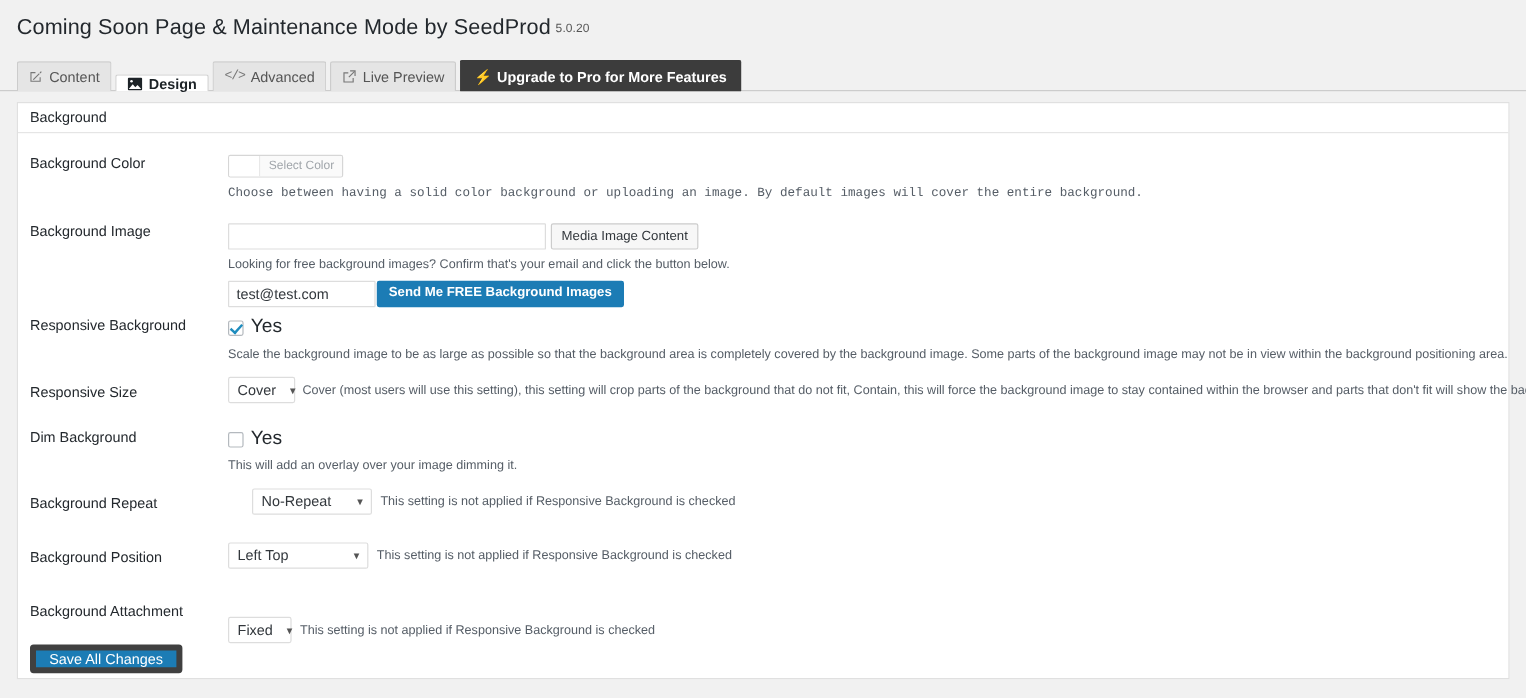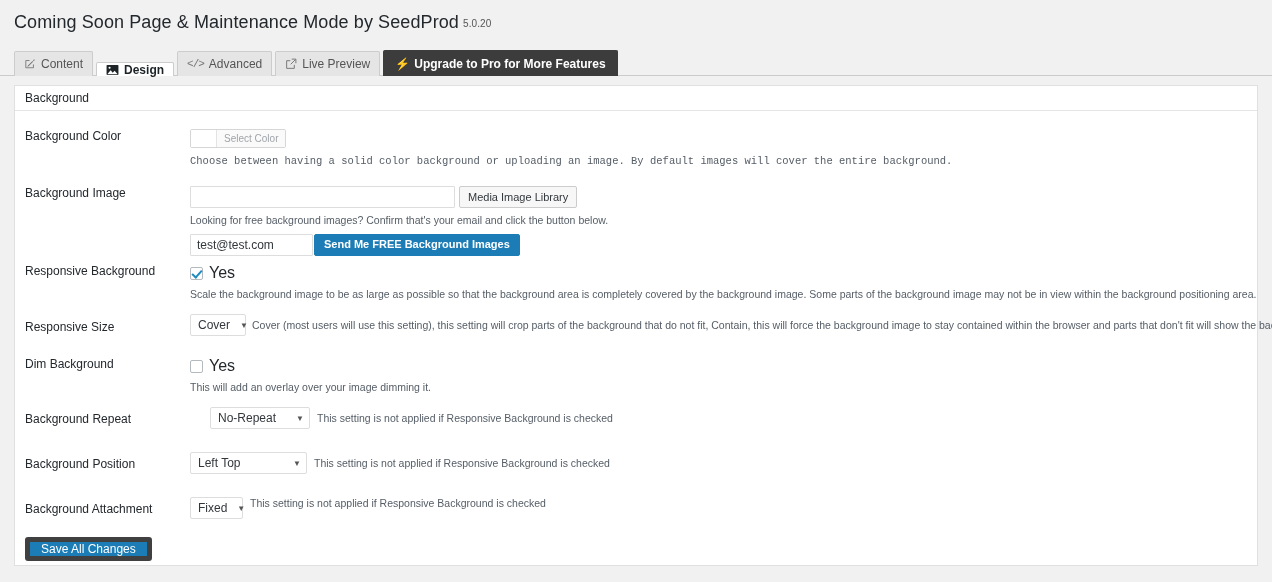--- a/index.html
+++ b/index.html
@@ -331,21 +331,21 @@
       </div>
       <div class="desc" style="margin-top:7px;font-family:Liberation Mono, monospace;">Choose between having a solid color background or uploading an image. By default images will cover the entire background.</div>
     </div>
   </div>
 
   <div class="row" style="top:100px;">
     <div class="row-label">Background Image</div>
     <div class="row-field">
       <div style="display:flex;align-items:center;gap:0;">
         <input class="txt" style="width: 265px;" type="text" placeholder="">
-        <button class="btn-light" style="margin-left:4px;">Media Image Library</button>
+        <button class="btn-light" style="margin-left:4px;">Media Image Content</button>
       </div>
       <div class="desc" style="margin-top:6px;">Looking for free background images? Confirm that's your email and click the button below.</div>
       <div style="display:flex;align-items:center;margin-top:6px;">
         <input class="txt" style="width: 123px;" type="text" value="test@test.com">
         <button class="btn-blue" style="margin-left:1px;">Send Me FREE Background Images</button>
       </div>
     </div>
   </div>
 
   <div class="row" style="top:178px;">
@@ -398,21 +398,21 @@
       <div class="sel" style="width:117px;">
         <span>Left Top</span>
         <span class="caret">▼</span>
       </div>
       <span class="desc-inline" style="margin-left:7px;">This setting is not applied if Responsive Background is checked</span>
     </div>
   </div>
 
   <div class="row" style="top:411px;">
     <div class="row-label" style="top:5px;">Background Attachment</div>
-    <div class="row-field" style="display:flex;">
+    <div class="row-field" style="display:flex;align-items:center;margin-top:17px;">
       <div class="sel" style="width:53px;">
         <span>Fixed</span>
         <span class="caret">▼</span>
       </div>
       <span class="desc-inline" style="margin-left:7px;">This setting is not applied if Responsive Background is checked</span>
     </div>
   </div>
 
   <div class="row" style="top:451px;">
     <div style="position:absolute;left:10px;">

